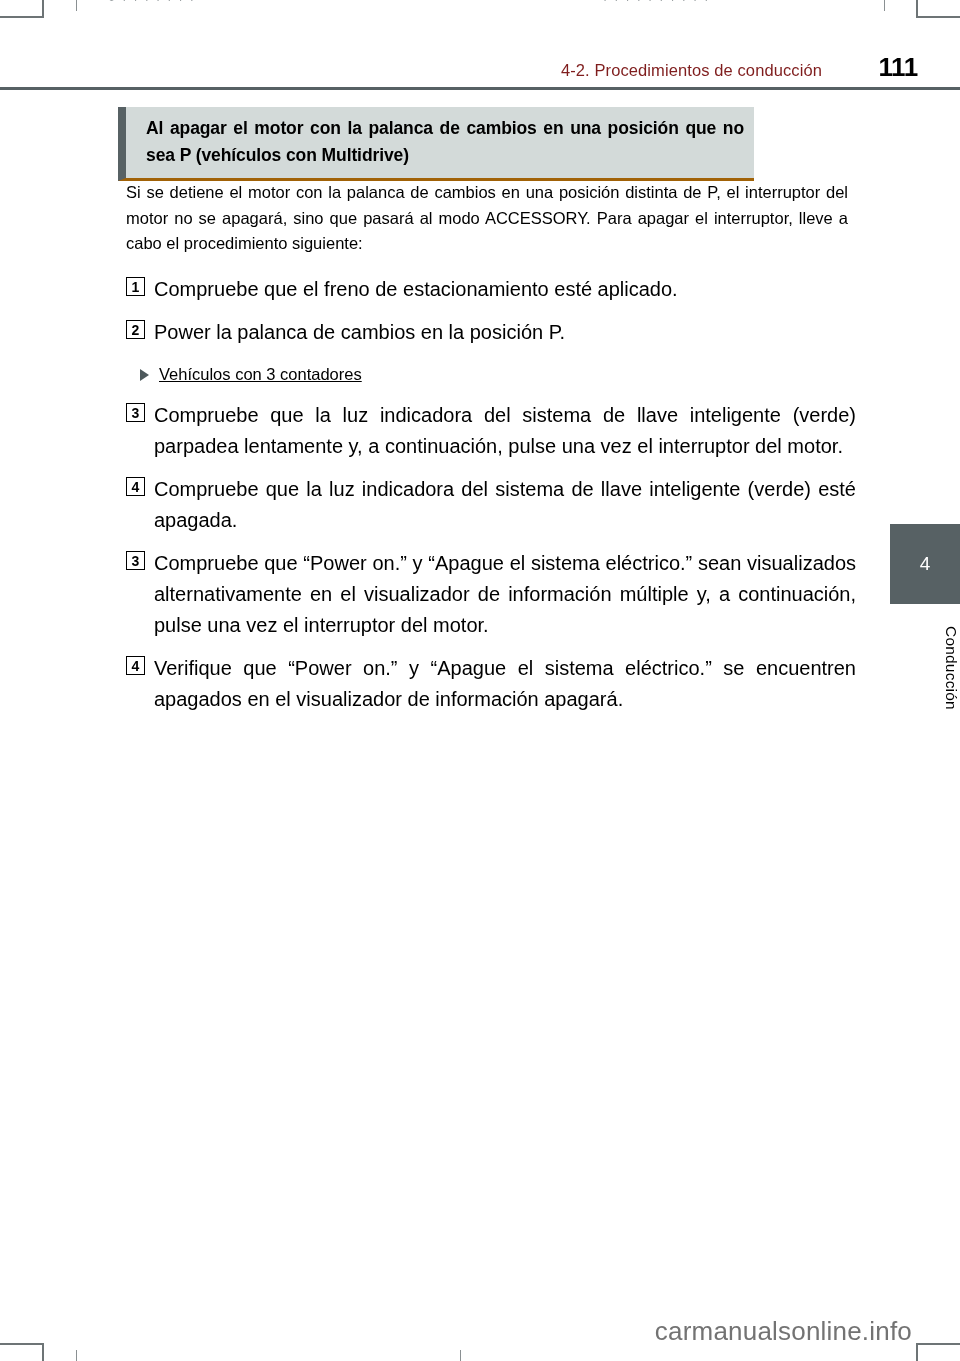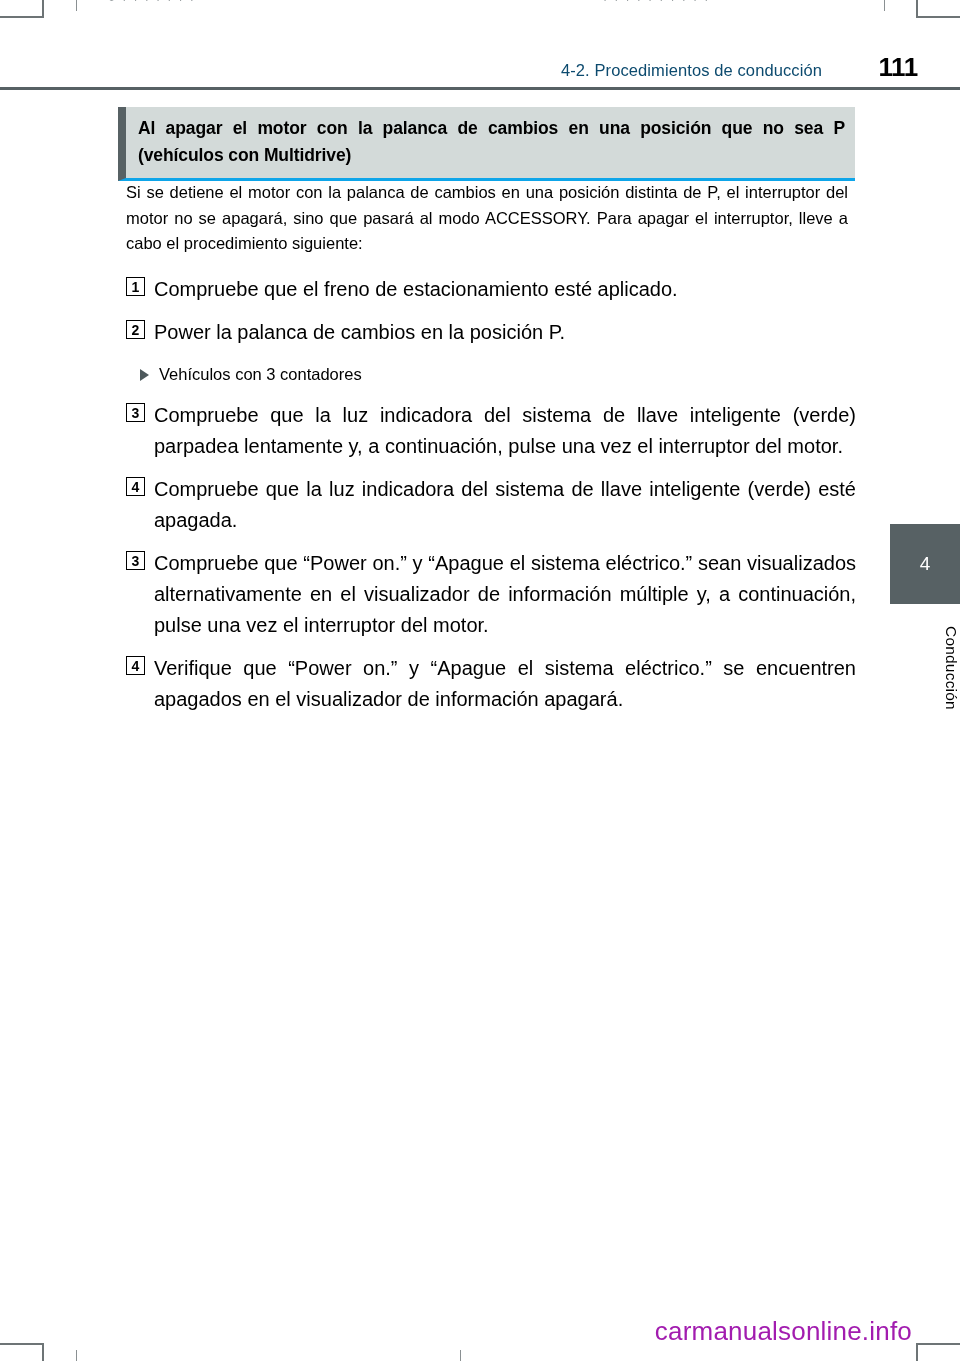--- a/index.html
+++ b/index.html
@@ -82,21 +82,21 @@
     width: 960px;
     height: 34px;
     display: flex;
     align-items: baseline;
     justify-content: flex-end;
     padding-right: 42px;
     box-sizing: border-box;
   }
   .header-title {
     font-size: 16.5px;
-    color: #0c4a6e;
+    color: #7f1d1d;
     letter-spacing: 0.1px;
   }
   .header-pageno {
     font-size: 26px;
     font-weight: bold;
     letter-spacing: -0.3px;
     margin-left: 44px;
     min-width: 52px;
     text-align: right;
   }
@@ -107,26 +107,26 @@
     width: 960px;
     height: 3px;
     background: #576164;
   }
 
   
   .section-band {
     position: absolute;
     left: 118px;
     top: 107px;
-    width: 737px;
+    width: 636px;
     background: #d3dad9;
     border-left: 8px solid #576164;
-    border-bottom: 3px solid #0ea5e9;
+    border-bottom: 3px solid #a16207;
     box-sizing: border-box;
-    padding: 8px 10px 10px 12px;
+    padding: 8px 10px 10px 20px;
   }
   .section-band-title {
     font-size: 17.5px;
     font-weight: bold;
     line-height: 1.52;
     text-align: justify;
     text-align-last: left;
     letter-spacing: -0.1px;
   }
 
@@ -170,20 +170,21 @@
     line-height: 1.55;
     text-align: justify;
     text-align-last: left;
   }
 
   .bullet-row {
     display: flex;
     align-items: flex-start;
     margin: 14px 0 13px 0;
     padding-left: 14px;
+    text-decoration: underline;
   }
   .bullet-tri {
     flex: 0 0 auto;
     width: 0;
     height: 0;
     border-left: 9px solid #4d585b;
     border-top: 6px solid transparent;
     border-bottom: 6px solid transparent;
     margin-top: 7px;
     margin-right: 10px;
@@ -221,21 +222,21 @@
     display: block;
     letter-spacing: 0.2px;
   }
 
   
   .watermark {
     position: absolute;
     right: 48px;
     bottom: 14px;
     font-size: 26px;
-    color: #a21caf;
+    color: #737373;
     letter-spacing: 0.2px;
     white-space: nowrap;
   }
 </style>
 </head>
 <body>
 
 <div class="cropmark cm-tl"></div>
 <div class="cropmark cm-tr"></div>
 <div class="cropmark cm-bl"></div>

